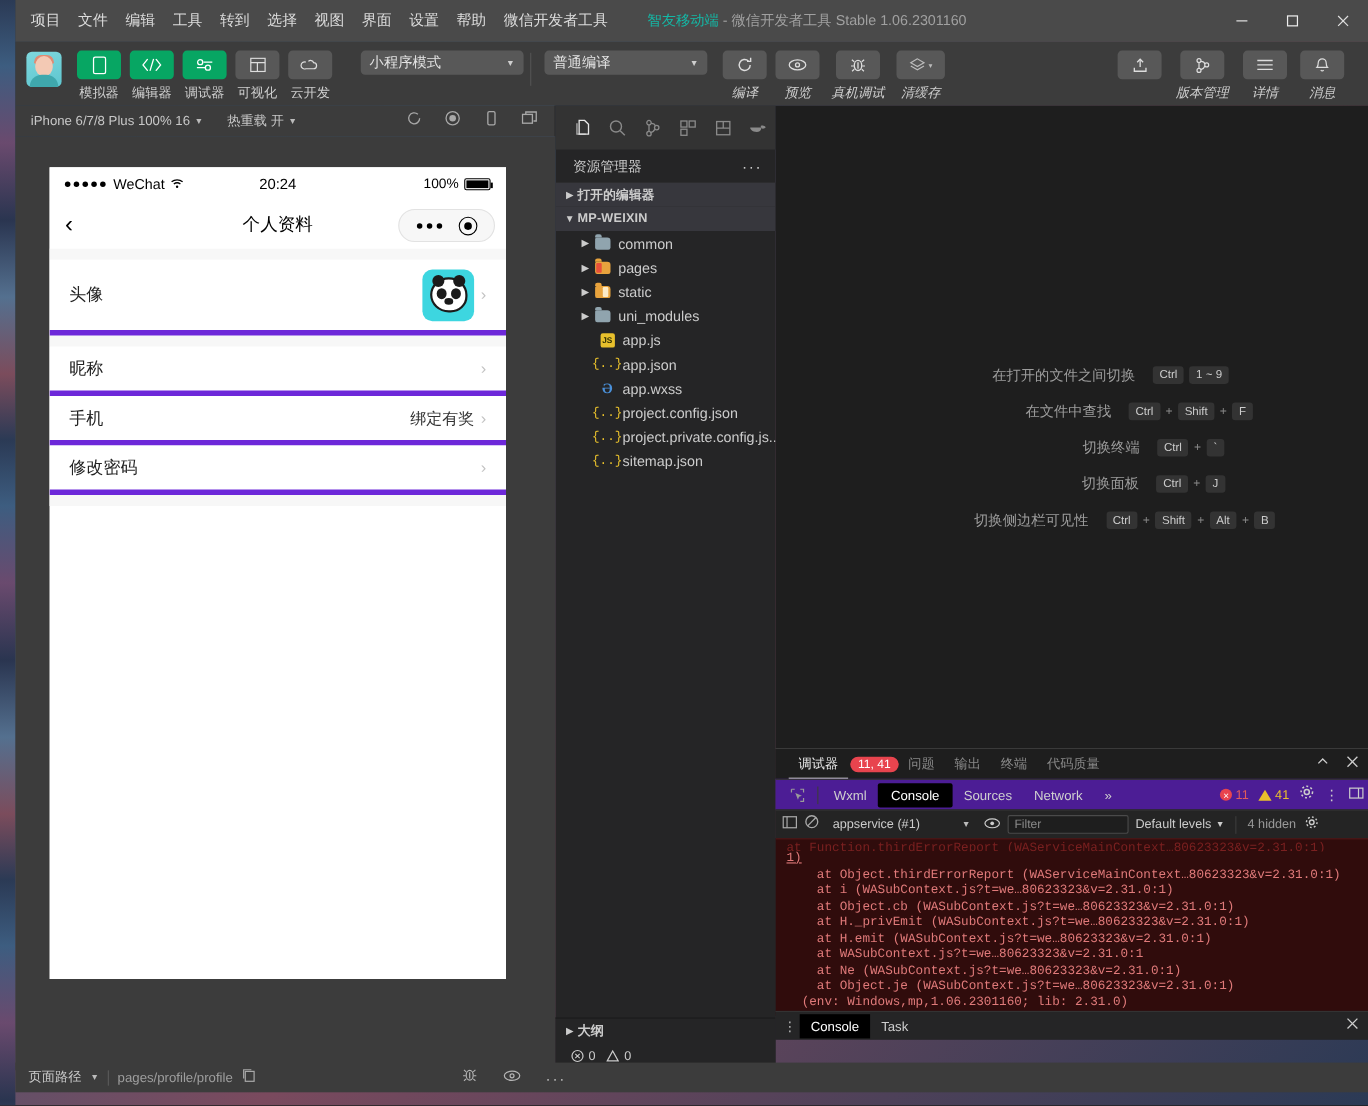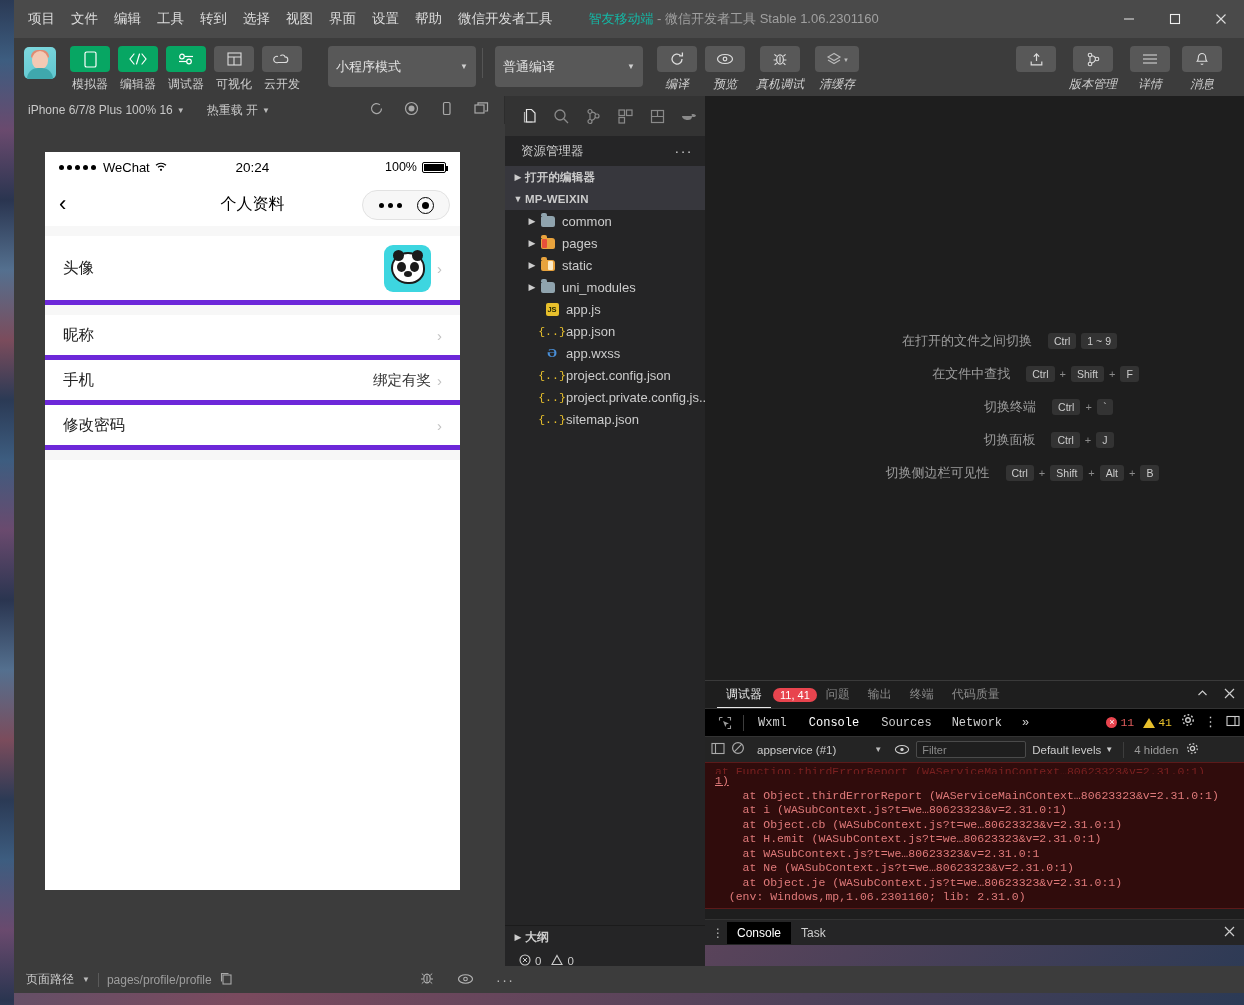--- a/index.html
+++ b/index.html
@@ -64,21 +64,21 @@
     padding-top: 8px; cursor: default;
   }
   .tbtn .sq {
     width: 40px; height: 26px; border-radius: 4px; display: flex;
     align-items: center; justify-content: center;
   }
   .tbtn .sq.green { background: #07a663; }
   .tbtn .sq.gray  { background: #585858; }
   .tbtn .lab { color: #cfcfcf; font-size: 12px; margin-top: 4px; white-space: nowrap; }
   .sel {
-    height: 41px; border-radius: 4px; background: #585858; margin-top: 8px;
+    height: 22px; border-radius: 4px; background: #585858; margin-top: 8px;
     display: flex; align-items: center; justify-content: space-between;
     color: #e2e2e2; font-size: 13px; padding: 0 8px;
   }
   .sel .caret { font-size: 8px; color: #cfcfcf; margin-left: 10px; }
   .icobtn {
     width: 40px; height: 26px; border-radius: 4px; background: #585858; margin-top: 8px;
     display:flex; align-items:center; justify-content:center;
   }
   .lbl-under { color:#cfcfcf; font-size:12px; text-align:center; margin-top:4px; white-space:nowrap;font-style:italic;}
   .sep-v { width: 1px; height: 30px; background: #555; margin: 10px 6px 0 6px; }
@@ -238,22 +238,22 @@
     color:#8a8a8a; font-size:12px; padding:0 9px; height:27px; display:flex; align-items:center;
     white-space:nowrap;
   }
   .dbg-tab.on { color:#e7e7e7; border-bottom:1px solid #e7e7e7; }
   .badge-pill {
     background:#e8444e; color:#fff; font-size:11px; border-radius:9px; padding:1px 7px; margin-left:2px;
   }
   .dbg-tabs .right { position:absolute; right:8px; display:flex; gap:14px; color:#ccc; align-items:center;}
 
   .dt-bar {
-    height:28px; background:#000000; display:flex; align-items:center; padding-left:6px;
-    border-top:1px solid #333; position:relative;font-family:Liberation Mono, monospace;
+    height:28px; background:#4c1d95; display:flex; align-items:center; padding-left:6px;
+    border-top:1px solid #333; position:relative;
   }
   .dt-ins { width:28px; display:flex;align-items:center;justify-content:center;color:#9a9a9a;}
   .dt-sepv { width:1px; height:16px; background:#3d3d3d; margin:0 4px; }
   .dt-tab {
     color:#cfcfcf; font-size:12px; padding:3px 10px; white-space:nowrap;
   }
   .dt-tab.on { background:#000; color:#fff; border-radius:2px; padding:4px 12px;}
   .dt-right { position:absolute; right:4px; display:flex; align-items:center; gap:9px; }
   .err-count { color:#e05c5c; font-size:11.5px; display:flex; align-items:center; gap:3px;}
   .warn-count { color:#e8c02c; font-size:11.5px; display:flex; align-items:center; gap:3px;}
@@ -941,20 +941,21 @@
       </span>
     </div>
 
     <div class="console-body">
       <div class="err-block">
         <div class="ln" style="color:#7a2020;overflow:hidden;height:9px;">at Function.thirdErrorReport (WAServiceMainContext…80623323&amp;v=2.31.0:1)</div>
         <div class="ln"><span class="u"></span><span class="u">1)</span></div>
         <div class="ln">    at Object.thirdErrorReport (WAServiceMainContext…80623323&amp;v=2.31.0:1)</div>
         <div class="ln">    at i (WASubContext.js?t=we…80623323&amp;v=2.31.0:1)</div>
         <div class="ln">    at Object.cb (WASubContext.js?t=we…80623323&amp;v=2.31.0:1)</div>
+        <div class="ln">    at H._privEmit (WASubContext.js?t=we…80623323&amp;v=2.31.0:1)</div>
         <div class="ln">    at H.emit (WASubContext.js?t=we…80623323&amp;v=2.31.0:1)</div>
         <div class="ln">    at WASubContext.js?t=we…80623323&amp;v=2.31.0:1</div>
         <div class="ln">    at Ne (WASubContext.js?t=we…80623323&amp;v=2.31.0:1)</div>
         <div class="ln">    at Object.je (WASubContext.js?t=we…80623323&amp;v=2.31.0:1)</div>
         <div class="ln">  (env: Windows,mp,1.06.2301160; lib: 2.31.0)</div>
       </div>
       <div class="prompt-line">
         
       </div>
     </div>

